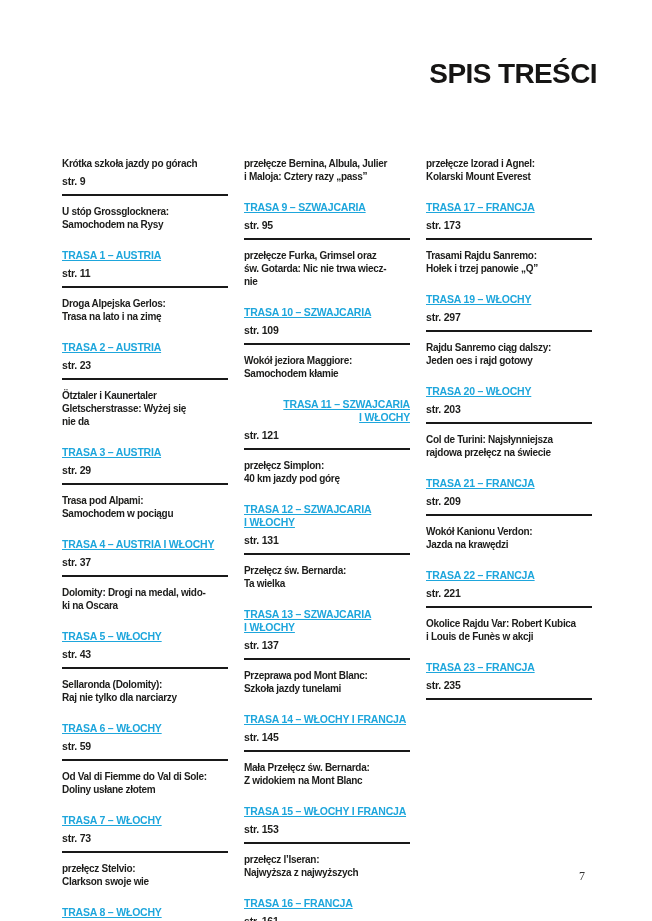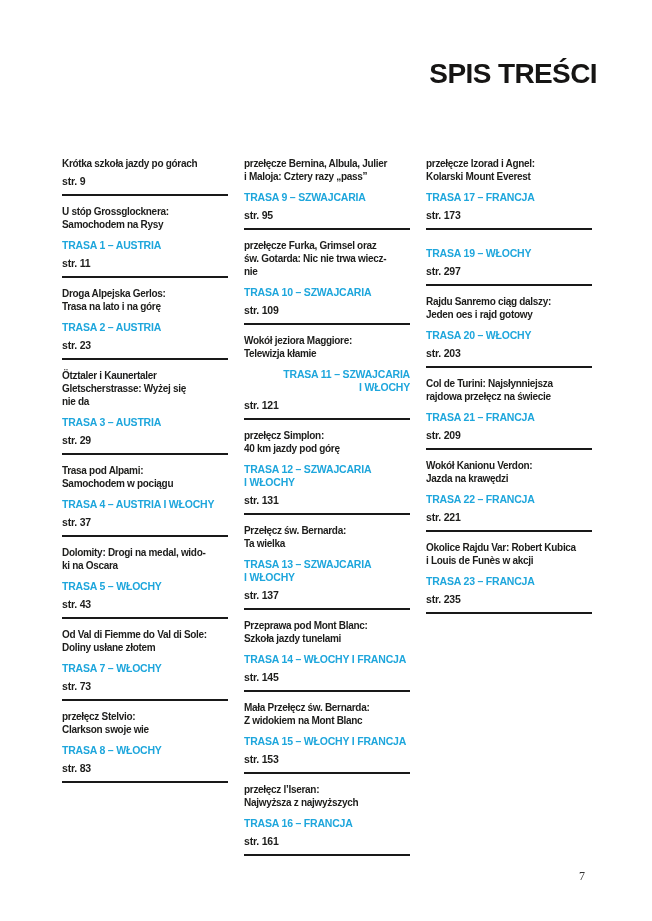--- a/index.html
+++ b/index.html
@@ -41,27 +41,28 @@
   .entry.first { padding-top: 2px; }
   .entry-title {
     font-size: 10px;
     line-height: 13px;
     font-weight: 700;
     letter-spacing: -0.3px;
     white-space: pre;
     color: #1d1d1b;
   }
   .entry-route {
-    margin-top: 8px;
+    margin-top: 18px;
     font-size: 10.5px;
     line-height: 13px;
     font-weight: 700;
     letter-spacing: -0.2px;
     white-space: pre;
     color: #1ea6dc;
+    text-decoration: underline;
   }
   .entry-page {
     margin-top: 5px;
     font-size: 10.5px;
     line-height: 13px;
     font-weight: 700;
     letter-spacing: -0.2px;
     text-align: left;
     color: #1d1d1b;
   }
@@ -87,21 +88,21 @@
           <div class="entry-page">str. 9</div>
         </div>
         <div class="entry" style="border-bottom-color: rgb(25, 25, 25);">
           <div class="entry-title">U stóp Grossglocknera:
 Samochodem na Rysy</div>
           <div class="entry-route" style="color: rgb(30, 166, 220);">TRASA 1 – AUSTRIA</div>
           <div class="entry-page">str. 11</div>
         </div>
         <div class="entry" style="border-bottom-color: rgb(25, 25, 25);">
           <div class="entry-title">Droga Alpejska Gerlos:
-Trasa na lato i na górę</div>
+Trasa na lato i na zimę</div>
           <div class="entry-route" style="color: rgb(30, 166, 220);">TRASA 2 – AUSTRIA</div>
           <div class="entry-page">str. 23</div>
         </div>
         <div class="entry" style="border-bottom-color: rgb(25, 25, 25);">
           <div class="entry-title">Ötztaler i Kaunertaler
 Gletscherstrasse: Wyżej się
 nie da</div>
           <div class="entry-route" style="color: rgb(30, 166, 220);">TRASA 3 – AUSTRIA</div>
           <div class="entry-page">str. 29</div>
         </div>
@@ -109,20 +110,26 @@
           <div class="entry-title">Trasa pod Alpami:
 Samochodem w pociągu</div>
           <div class="entry-route" style="color: rgb(30, 166, 220);">TRASA 4 – AUSTRIA I WŁOCHY</div>
           <div class="entry-page">str. 37</div>
         </div>
         <div class="entry" style="border-bottom-color: rgb(25, 25, 25);">
           <div class="entry-title">Dolomity: Drogi na medal, wido-
 ki na Oscara</div>
           <div class="entry-route" style="color: rgb(30, 166, 220);">TRASA 5 – WŁOCHY</div>
           <div class="entry-page">str. 43</div>
+        </div>
+        <div class="entry" style="border-bottom-color: rgb(25, 25, 25);">
+          <div class="entry-title">Sellaronda (Dolomity):
+Raj nie tylko dla narciarzy</div>
+          <div class="entry-route" style="color: rgb(30, 166, 220);">TRASA 6 – WŁOCHY</div>
+          <div class="entry-page">str. 59</div>
         </div>
         <div class="entry" style="border-bottom-color: rgb(25, 25, 25);">
           <div class="entry-title">Od Val di Fiemme do Val di Sole:
 Doliny usłane złotem</div>
           <div class="entry-route" style="color: rgb(30, 166, 220);">TRASA 7 – WŁOCHY</div>
           <div class="entry-page">str. 73</div>
         </div>
         <div class="entry" style="border-bottom-color: rgb(25, 25, 25);">
           <div class="entry-title">przełęcz Stelvio:
 Clarkson swoje wie</div>
@@ -139,21 +146,21 @@
         </div>
         <div class="entry" style="border-bottom-color: rgb(25, 25, 25);">
           <div class="entry-title">przełęcze Furka, Grimsel oraz
 św. Gotarda: Nic nie trwa wiecz-
 nie</div>
           <div class="entry-route" style="color: rgb(30, 166, 220);">TRASA 10 – SZWAJCARIA</div>
           <div class="entry-page">str. 109</div>
         </div>
         <div class="entry" style="border-bottom-color: rgb(25, 25, 25);">
           <div class="entry-title">Wokół jeziora Maggiore:
-Telewizja kłamie</div>
+Samochodem kłamie</div>
           <div class="entry-route" style="color: rgb(30, 166, 220); text-align: right;">TRASA 11 – SZWAJCARIA
 I WŁOCHY</div>
           <div class="entry-page">str. 121</div>
         </div>
         <div class="entry" style="border-bottom-color: rgb(25, 25, 25);">
           <div class="entry-title">przełęcz Simplon:
 40 km jazdy pod górę</div>
           <div class="entry-route" style="color: rgb(30, 166, 220);">TRASA 12 – SZWAJCARIA
 I WŁOCHY</div>
           <div class="entry-page">str. 131</div>
@@ -185,20 +192,22 @@
         </div>
       </div>
       <div class="toc-col">
         <div class="entry first" style="border-bottom-color: rgb(25, 25, 25);">
           <div class="entry-title">przełęcze Izorad i Agnel:
 Kolarski Mount Everest</div>
           <div class="entry-route" style="color: rgb(30, 166, 220);">TRASA 17 – FRANCJA</div>
           <div class="entry-page">str. 173</div>
         </div>
         <div class="entry" style="border-bottom-color: rgb(25, 25, 25);">
+          <div class="entry-title">Trasami Rajdu Sanremo:
+Hołek i trzej panowie „Q”</div>
           <div class="entry-route" style="color: rgb(30, 166, 220);">TRASA 19 – WŁOCHY</div>
           <div class="entry-page">str. 297</div>
         </div>
         <div class="entry" style="border-bottom-color: rgb(25, 25, 25);">
           <div class="entry-title">Rajdu Sanremo ciąg dalszy:
 Jeden oes i rajd gotowy</div>
           <div class="entry-route" style="color: rgb(30, 166, 220);">TRASA 20 – WŁOCHY</div>
           <div class="entry-page">str. 203</div>
         </div>
         <div class="entry" style="border-bottom-color: rgb(25, 25, 25);">

